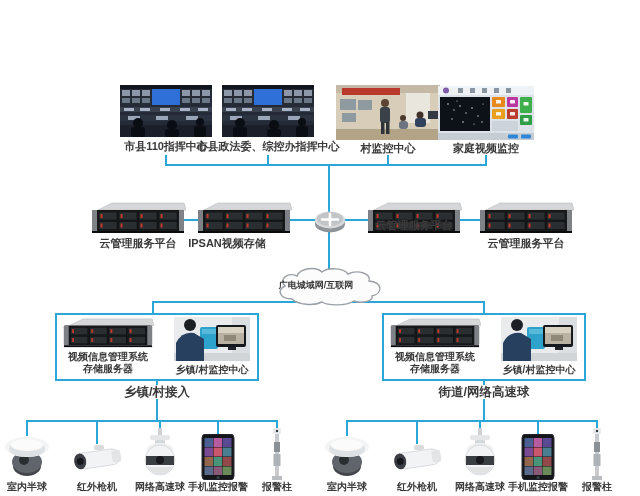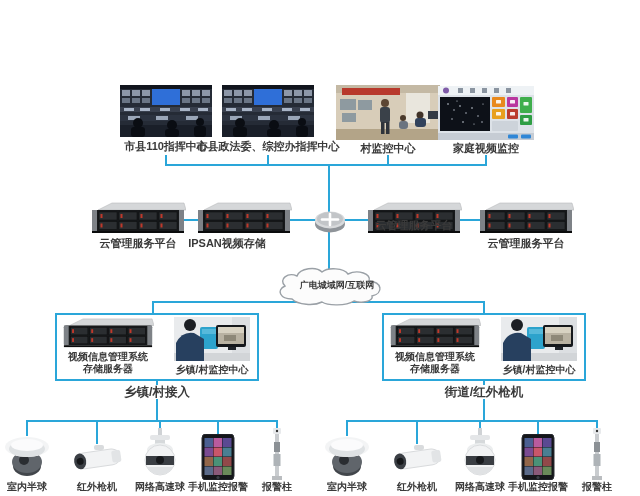--- a/index.html
+++ b/index.html
@@ -352,21 +352,21 @@
           <line x1="20" y1="8" x2="20" y2="19"></line>
         </g>
       </svg>
   </div>
 
   <div class="img" style="left:272px;top:266px;width:116px;height:40px">
     <svg viewBox="0 0 116 40">
         <path d="M20,33 C8,33 4,24 13,20 C6,13 16,6 25,10 C28,2 44,0 50,6 C56,1 72,2 76,8 C86,3 100,8 97,15 C110,16 112,27 100,30 C102,35 90,38 82,35 C74,40 56,40 50,36 C42,40 26,39 20,33 Z" fill="#fcfcfc" stroke="#9aa0a6" stroke-width="1.4"></path>
       </svg>
   </div>
-  <div class="lbl s9" style="left:337px;top:280px;z-index:4">广电城域网/互联网</div>
+  <div class="lbl s9" style="left:316px;top:280px;z-index:4">广电城域网/互联网</div>
 
   <div class="img" style="left:62px;top:317px;width:92px;height:32px">
     <svg viewBox="0 0 96 34" preserveAspectRatio="none">
         <polygon points="8,9 22,2 94,2 96,9" fill="#d5d7d9" stroke="#b8babc" stroke-width="0.6"></polygon>
         <rect x="2" y="9" width="92" height="21" rx="2" fill="#17191b"></rect>
         <rect x="2" y="9" width="5" height="21" fill="#7e8287"></rect>
         <rect x="89" y="9" width="5" height="21" fill="#7e8287"></rect>
         <g fill="#2b2e31" stroke="#0b0c0d" stroke-width="0.5">
           <rect x="9" y="11" width="18" height="8"></rect>
           <rect x="29" y="11" width="18" height="8"></rect>
@@ -452,21 +452,21 @@
         <rect x="44" y="10" width="26" height="6" fill="#d8d2c2"></rect>
         <rect x="50" y="18" width="12" height="6" fill="#8e8878"></rect>
         <rect x="54" y="30" width="8" height="3" fill="#20242a"></rect>
         <circle cx="16" cy="8" r="6" fill="#1c1f24"></circle>
         <path d="M2,44 L2,26 Q8,14 20,16 L30,22 L30,44 Z" fill="#27405f"></path>
       </svg>
   </div>
   <div class="lbl s10" style="left:435px;top:351px">视频信息管理系统</div>
   <div class="lbl s10" style="left:435px;top:363px">存储服务器</div>
   <div class="lbl s10" style="left:539px;top:364px">乡镇/村监控中心</div>
-  <div class="lbl s12" style="left:484px;top:385px"><span class="mask">街道/红外枪机</span></div>
+  <div class="lbl s12" style="left:484px;top:385px"><span class="mask">街道/网络高速球</span></div>
 
   <div class="img" style="left:4px;top:436px;width:46px;height:42px">
     <svg viewBox="0 0 46 42">
         <ellipse cx="23" cy="30" rx="14" ry="10" fill="#42464b"></ellipse>
         <ellipse cx="23" cy="26" rx="15" ry="11" fill="#60656b"></ellipse>
         <circle cx="20" cy="24" r="5" fill="#2a2d31"></circle>
         <ellipse cx="23" cy="11" rx="22" ry="10" fill="#f3f4f5"></ellipse>
         <ellipse cx="23" cy="13" rx="18" ry="8" fill="#dfe2e4"></ellipse>
         <ellipse cx="23" cy="9" rx="16" ry="6" fill="#fbfbfc"></ellipse>
       </svg>

